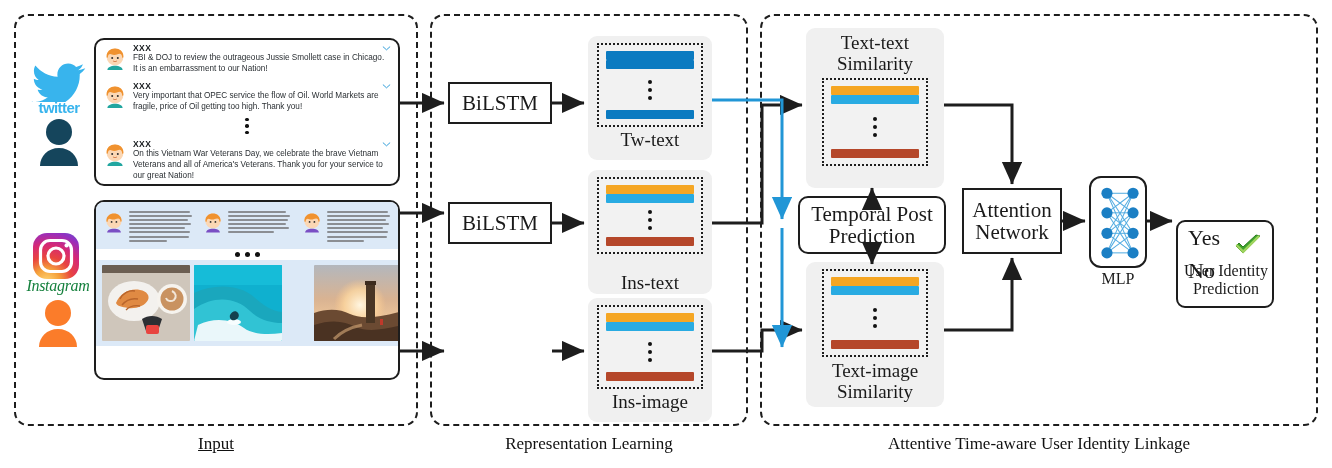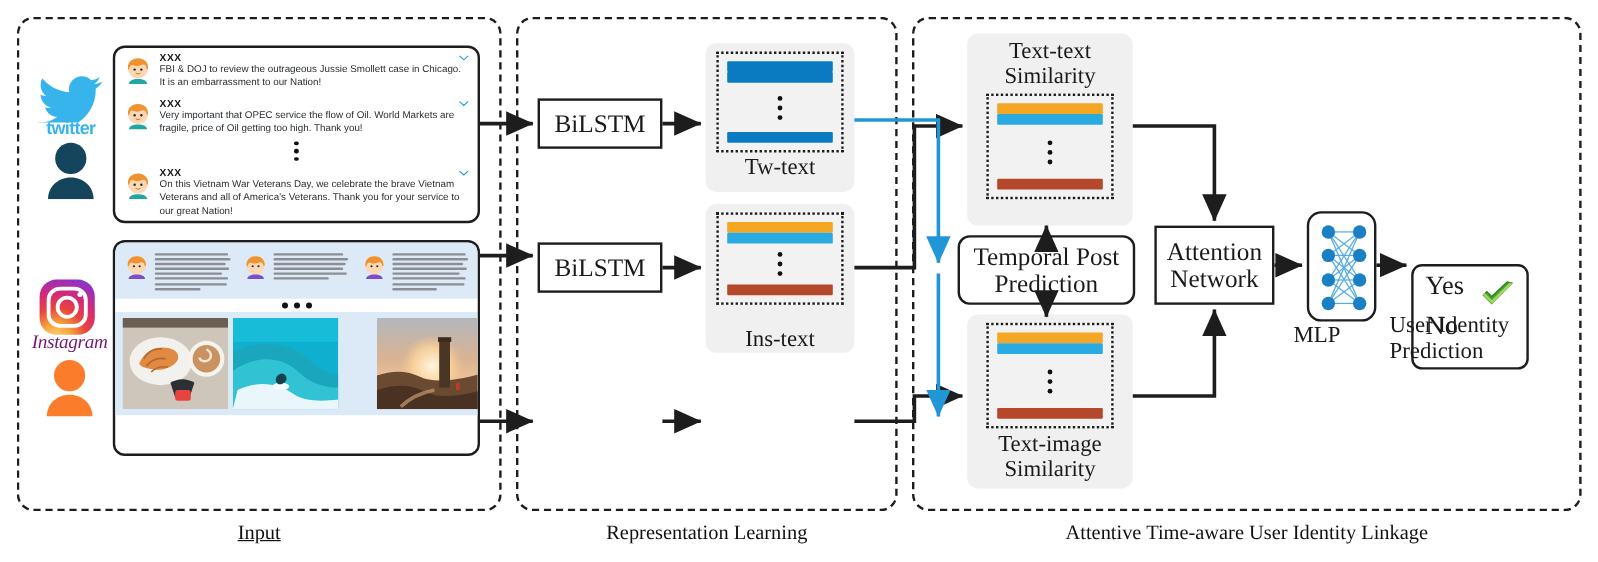--- a/index.html
+++ b/index.html
@@ -57,21 +57,21 @@
   .ig-photorow{background:#dce9f7;display:flex;gap:4px;padding:5px 6px;align-items:stretch;}
   .photo{height:76px;border-radius:1px;overflow:hidden;position:relative;}
 
   .logo{position:absolute;}
   .wordmark{position:absolute;text-align:center;}
   .silhouette{position:absolute;}
   .mlp{position:absolute;box-sizing:border-box;border:2.6px solid #1d1d1d;border-radius:12px;background:#fff;}
   .outbox{position:absolute;box-sizing:border-box;border:2.6px solid #1d1d1d;border-radius:9px;background:#fff;}
   .out-yes{position:absolute;font-size:22px;}
   .out-no{position:absolute;font-size:22px;}
-  .caplabel{position:absolute;font-size:19px;line-height:1.1;white-space:nowrap;}
+  .caplabel{position:absolute;text-align:center;font-size:16px;line-height:1.1;white-space:nowrap;}
 </style>
 </head>
 <body>
 
 <div class="stage">
 
   <div class="panel" style="left:14px;top:14px;width:404px;height:412px;"></div>
   <div class="panel" style="left:430px;top:14px;width:318px;height:412px;"></div>
   <div class="panel" style="left:760px;top:14px;width:558px;height:412px;"></div>
 
@@ -173,21 +173,21 @@
           <stop offset="100%" stop-color="#4f5bd5"></stop>
         </radialGradient>
       </defs>
       <rect x="1" y="1" width="46" height="46" rx="14" fill="url(#igg)"></rect>
       <rect x="8.5" y="8.5" width="31" height="31" rx="9.5" fill="none" stroke="#fff" stroke-width="3.2"></rect>
       <circle cx="24" cy="24" r="8" fill="none" stroke="#fff" stroke-width="3.2"></circle>
       <circle cx="34.6" cy="13.4" r="2.1" fill="#fff"></circle>
     </svg>
   </div>
   <div class="wordmark" style="left:20px;top:277px;width:76px;font-family:'Liberation Serif',serif;
-              font-style:italic;font-size:16px;color:#701a75;letter-spacing:-0.3px;">Instagram</div>
+              font-style:italic;font-size:16px;color:#15803d;letter-spacing:-0.3px;">Instagram</div>
   <div class="silhouette" style="left:33px;top:299px;width:50px;height:48px;">
     <svg viewBox="0 0 50 48" width="50" height="48">
       <circle cx="25" cy="14" r="13" fill="#fb7c2a"></circle>
       <path d="M25 30c-11 0-19 8-19 18h38c0-10-8-18-19-18z" fill="#fb7c2a"></path>
     </svg>
   </div>
 
   <div class="card" style="left:94px;top:200px;width:306px;height:180px;">
     <div class="ig-textrow">
       <div class="ig-post">
@@ -337,20 +337,33 @@
       <div class="vdots">
           <i></i>
           <i></i>
           <i></i>
         </div>
       <div class="bar" style="background:#b5472a"></div>
     </div>
     <div class="featlabel" style="margin-top:19px;">Ins-text</div>
   </div>
 
+  <div class="featwrap" style="left:588px;top:298px;width:124px;height:124px;padding:7px 0 0;">
+    <div class="featbox" style="width:106px;height:84px;">
+      <div class="bar" style="background:#f5a623"></div>
+      <div class="bar" style="background:#29abe2"></div>
+      <div class="vdots">
+          <i></i>
+          <i></i>
+          <i></i>
+        </div>
+      <div class="bar" style="background:#b5472a"></div>
+    </div>
+    <div class="featlabel" style="margin-top:3px;">Ins-image</div>
+  </div>
 
   <div class="featwrap" style="left:806px;top:28px;width:138px;height:160px;padding:5px 0 0;">
     <div class="featlabel" style="margin-bottom:4px;">
       <span>Text-text</span><br>
       <span>Similarity</span>
     </div>
     <div class="featbox" style="width:106px;height:88px;">
       <div class="bar" style="background:#f5a623"></div>
       <div class="bar" style="background:#29abe2"></div>
       <div class="vdots">

